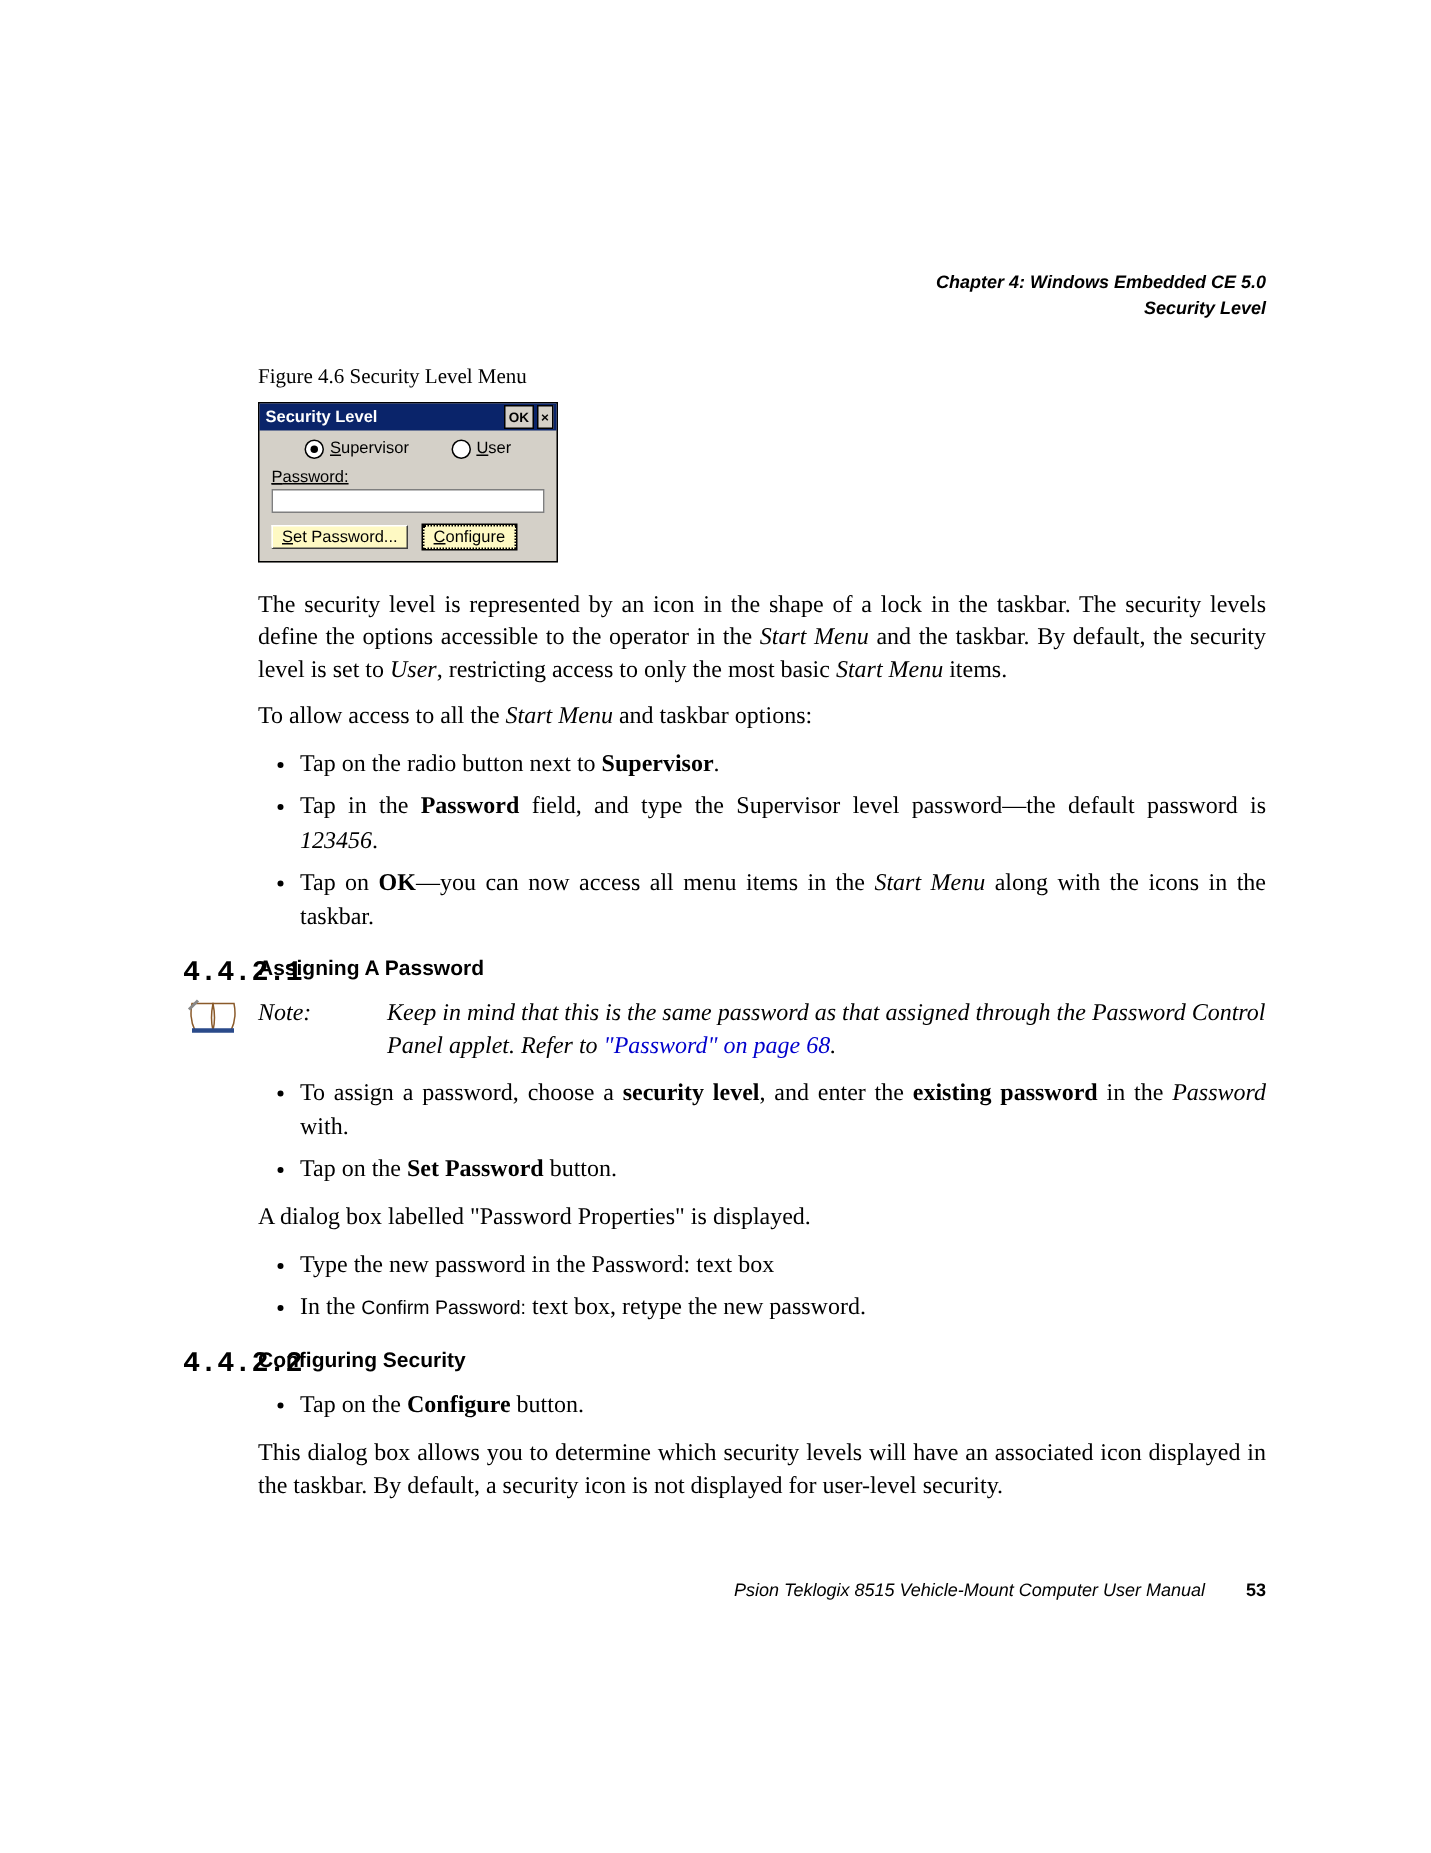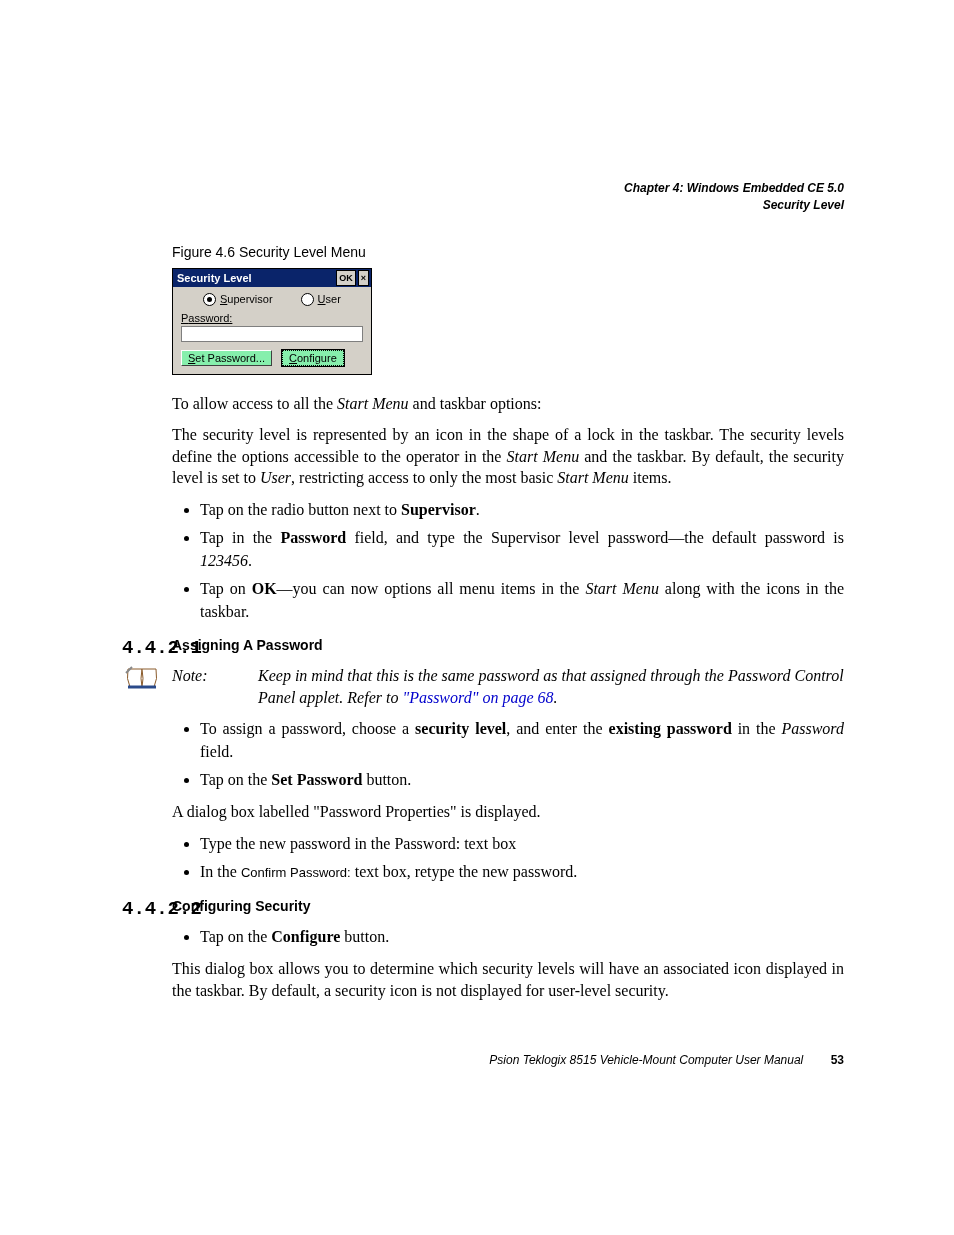--- a/index.html
+++ b/index.html
@@ -20,21 +20,21 @@
   text-align: right;
   font-family: Verdana, Geneva, sans-serif;
   font-style: italic;
   font-weight: bold;
   font-size: 12px;
   margin-bottom: 30px;
   line-height: 1.4;
   margin-top: 110px;
 }
 .figcaption {
-  font-family: Liberation Sans, sans-serif;
+  font-family: Liberation Serif, serif;
   font-size: 14px;
   margin-left: 90px;
   margin-bottom: 8px;
 }
 .dialog {
   margin-left: 90px;
   width: 198px;
   border: 1px solid #000;
   background: #d4d0c8;
   font-family: Tahoma, sans-serif;
@@ -74,21 +74,21 @@
 .underline-letter { text-decoration: underline; }
 .pwdlabel { margin-bottom: 2px; text-decoration: underline; }
 .pwdinput {
   width: 100%; height: 16px; background: #fff; border: 1px solid #7f7f7f;
   box-sizing: border-box; margin-bottom: 8px;
 }
 .btnrow { display: flex; gap: 10px; }
 .winbtn {
   border: 1px solid #404040;
   border-top-color: #fff; border-left-color: #fff;
-  background: #86efac;
+  background: #fef9c3;
   font-size: 11px;
   padding: 1px 6px;
   font-family: Tahoma, sans-serif;
 }
 .winbtn.focus { border: 1px dotted #000; outline: 1px solid #000; }
 .section-heading {
   font-family: Verdana, Geneva, sans-serif;
   font-weight: bold;
   font-size: 13.5px;
   margin: 12px 0 8px 90px;
@@ -197,28 +197,28 @@
       <div class="pwdlabel"><span class="underline-letter">P</span><span>assword:</span></div>
       <div class="pwdinput"></div>
       <div class="btnrow">
         <span class="winbtn"><span class="underline-letter">S</span><span>et Password...</span></span>
         <span class="winbtn focus"><span class="underline-letter">C</span><span>onfigure</span></span>
       </div>
     </div>
   </div>
 
 
+  <p class="para"><span>The security level is represented by an icon in the shape of a lock in the taskbar. The security levels define the options accessible to the operator in the </span><i>Start Menu</i><span> and the taskbar. By default, the security level is set to </span><i>User</i><span>, restricting access to only the most basic </span><i>Start Menu</i><span> items.</span></p>
+
   <p class="para"><span>To allow access to all the </span><i>Start Menu</i><span> and taskbar options:</span></p>
-
-  <p class="para"><span>The security level is represented by an icon in the shape of a lock in the taskbar. The security levels define the options accessible to the operator in the </span><i>Start Menu</i><span> and the taskbar. By default, the security level is set to </span><i>User</i><span>, restricting access to only the most basic </span><i>Start Menu</i><span> items.</span></p>
 
   <ul class="bullets">
     <li><span>Tap on the radio button next to </span><b>Supervisor</b><span>.</span></li>
     <li><span>Tap in the </span><b>Password</b><span> field, and type the Supervisor level password—the default password is </span><i>123456</i><span>.</span></li>
-    <li><span>Tap on </span><b>OK</b><span>—you can now options all menu items in the </span><i>Start Menu</i><span> along with the icons in the taskbar.</span></li>
+    <li><span>Tap on </span><b>OK</b><span>—you can now access all menu items in the </span><i>Start Menu</i><span> along with the icons in the taskbar.</span></li>
   </ul>
 
   <div class="subsection">
     <div class="subnum">4.4.2.1</div>
     <div class="subtitle">Assigning A Password</div>
   </div>
 
   <div class="noteblock">
     <div class="noteicon">
       <svg width="36" height="26" viewBox="0 0 36 26">
@@ -228,21 +228,21 @@
         <path d="M2 8 L8 2" stroke="#888" stroke-width="2"></path>
       </svg>
     </div>
     <div class="notebody">
       <div class="notelabel">Note:</div>
       <div><span>Keep in mind that this is the same password as that assigned through the Password Control Panel applet. Refer to </span><span class="link">"Password" on page 68</span><span>.</span></div>
     </div>
   </div>
 
   <ul class="bullets">
-    <li><span>To assign a password, choose a </span><b>security level</b><span>, and enter the </span><b>existing password</b><span> in the </span><i>Password</i><span> field.</span></li>
+    <li><span>To assign a password, choose a </span><b>security level</b><span>, and enter the </span><b>existing password</b><span> in the </span><i>Password</i><span> with.</span></li>
     <li><span>Tap on the </span><b>Set Password</b><span> button.</span></li>
   </ul>
 
   <p class="para">A dialog box labelled "Password Properties" is displayed.</p>
 
   <ul class="bullets">
     <li>Type the new password in the Password: text box</li>
     <li><span>In the </span><span class="sf">Confirm Password:</span><span> text box, retype the new password.</span></li>
   </ul>
 

